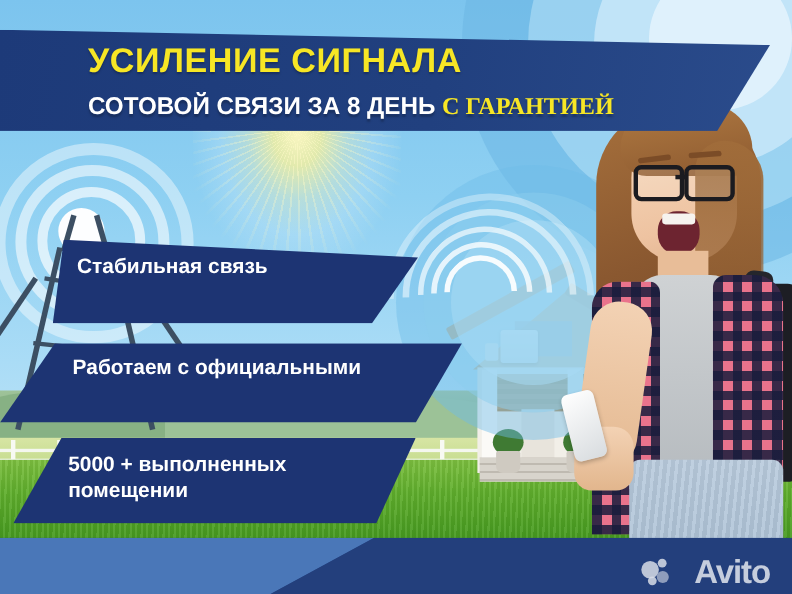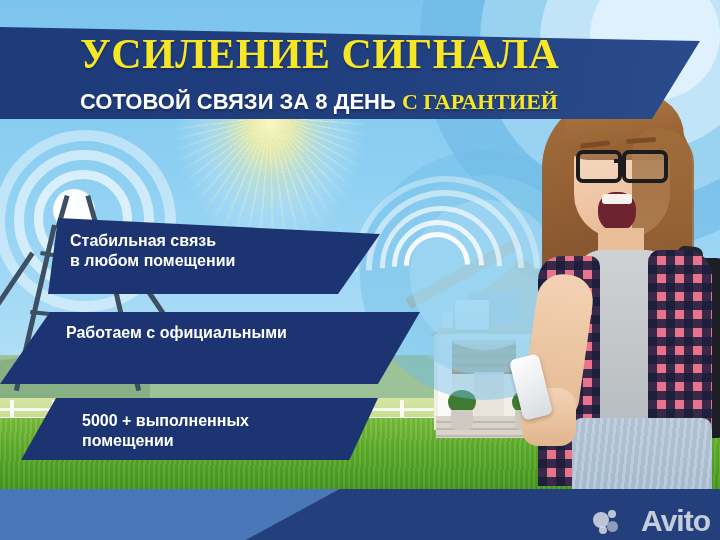--- a/index.html
+++ b/index.html
@@ -161,48 +161,48 @@
      background:linear-gradient(180deg,#b9cbdd,#a8bed3);border-radius:10px 10px 0 0;}
   .jeans:after{content:"";position:absolute;left:0;top:0;width:100%;height:100%;
      background:repeating-linear-gradient(96deg,rgba(255,255,255,.10) 0 3px,rgba(0,0,0,.05) 3px 7px);}
 
   
   .header{position:absolute;left:0;top:27px;width:720px;height:92px;
      background:linear-gradient(100deg,#1d3a79 0%,#21407f 55%,#2b4c8c 100%);
      clip-path:polygon(0 0, 700px 14px, 652px 92px, 0 92px);
      display:flex;flex-direction:column;justify-content:center;padding-left:22px;
      box-sizing:border-box;}
-  .h1{color:#f7e625;font-size:42px;font-weight:bold;letter-spacing:.5px;line-height:1;
-      margin:0 0 16px 58px;text-shadow:0 2px 2px rgba(0,0,0,.25);font-family:Liberation Serif, serif;}
+  .h1{color:#f7e625;font-size:31px;font-weight:bold;letter-spacing:.5px;line-height:1;
+      margin:0 0 16px 58px;text-shadow:0 2px 2px rgba(0,0,0,.25);}
   .h2{font-size:22px;font-weight:bold;line-height:1;margin-left:58px;
       text-shadow:0 2px 2px rgba(0,0,0,.25);}
   .h2 .w{color:#ffffff;}
   .h2 .y{color:#f7e625;font-family:Liberation Serif, serif;}
 
   
-  .feat{position:absolute;color:#fff;font-weight:bold;font-size:16px;line-height:1.28;
+  .feat{position:absolute;color:#fff;font-weight:bold;font-size:19px;line-height:1.28;
         box-sizing:border-box;background:#1d3473;}
   .f1{left:48px;top:218px;width:332px;height:76px;padding:13px 0 0 22px;
       clip-path:polygon(10px 0, 332px 16px, 290px 76px, 0 76px);}
   .f2{left:0px;top:312px;width:420px;height:84px;padding:11px 0 0 66px;
       clip-path:polygon(50px 0, 420px 0, 378px 72px, 0 72px);}
-  .f3{left:12px;top:398px;width:366px;height:62px;padding:13px 0 0 70px;
+  .f3{left:12px;top:398px;width:366px;height:78px;padding:13px 0 0 50px;
       clip-path:polygon(44px 0, 366px 0, 330px 78px, 0 78px);}
   .feat span{display:block;}
 
   
   .footer{position:absolute;left:0;top:489px;width:720px;height:51px;
      background:#2a4a8a;}
   .footer .wedge{position:absolute;left:0;top:0;width:340px;height:51px;
      background:#4a77b8;clip-path:polygon(0 0,340px 0,246px 51px,0 51px);}
   .footer .wedge2{position:absolute;left:0;top:0;width:720px;height:51px;
      background:#233f7c;clip-path:polygon(340px 0,720px 0,720px 51px,246px 51px);}
 
   
-  .wm{position:absolute;right:10px;bottom:4px;display:flex;align-items:flex-end;gap:20px;
+  .wm{position:absolute;right:20px;bottom:4px;display:flex;align-items:center;gap:20px;
       opacity:.82;}
   .wm .mark{position:relative;width:28px;height:26px;}
   .wm .mark i{position:absolute;border-radius:50%;display:block;}
   .wm .d1{left:0;top:2px;width:16px;height:16px;background:rgba(255,255,255,.85);}
   .wm .d2{left:15px;top:0;width:8px;height:8px;background:rgba(255,255,255,.85);}
   .wm .d3{left:14px;top:11px;width:11px;height:11px;background:rgba(255,255,255,.6);}
   .wm .d4{left:6px;top:16px;width:8px;height:8px;background:rgba(255,255,255,.85);}
   .wm .txt{color:rgba(255,255,255,.9);font-size:30px;font-weight:bold;letter-spacing:-1px;
       line-height:1;}
 </style>
@@ -316,21 +316,20 @@
 
   <div class="header">
     <div class="h1">УСИЛЕНИЕ СИГНАЛА</div>
     <div class="h2">
       <span class="w">СОТОВОЙ СВЯЗИ ЗА 8 ДЕНЬ </span><span class="y">С ГАРАНТИЕЙ</span>
     </div>
   </div>
 
   <div class="feat f1">
     <span>Стабильная связь</span>
-    <span>в любом помещении</span>
   </div>
   <div class="feat f2">
     <span>Работаем с официальными</span>
   </div>
   <div class="feat f3">
     <span>5000 + выполненных</span>
     <span>помещении</span>
   </div>
 
   <div class="footer">

